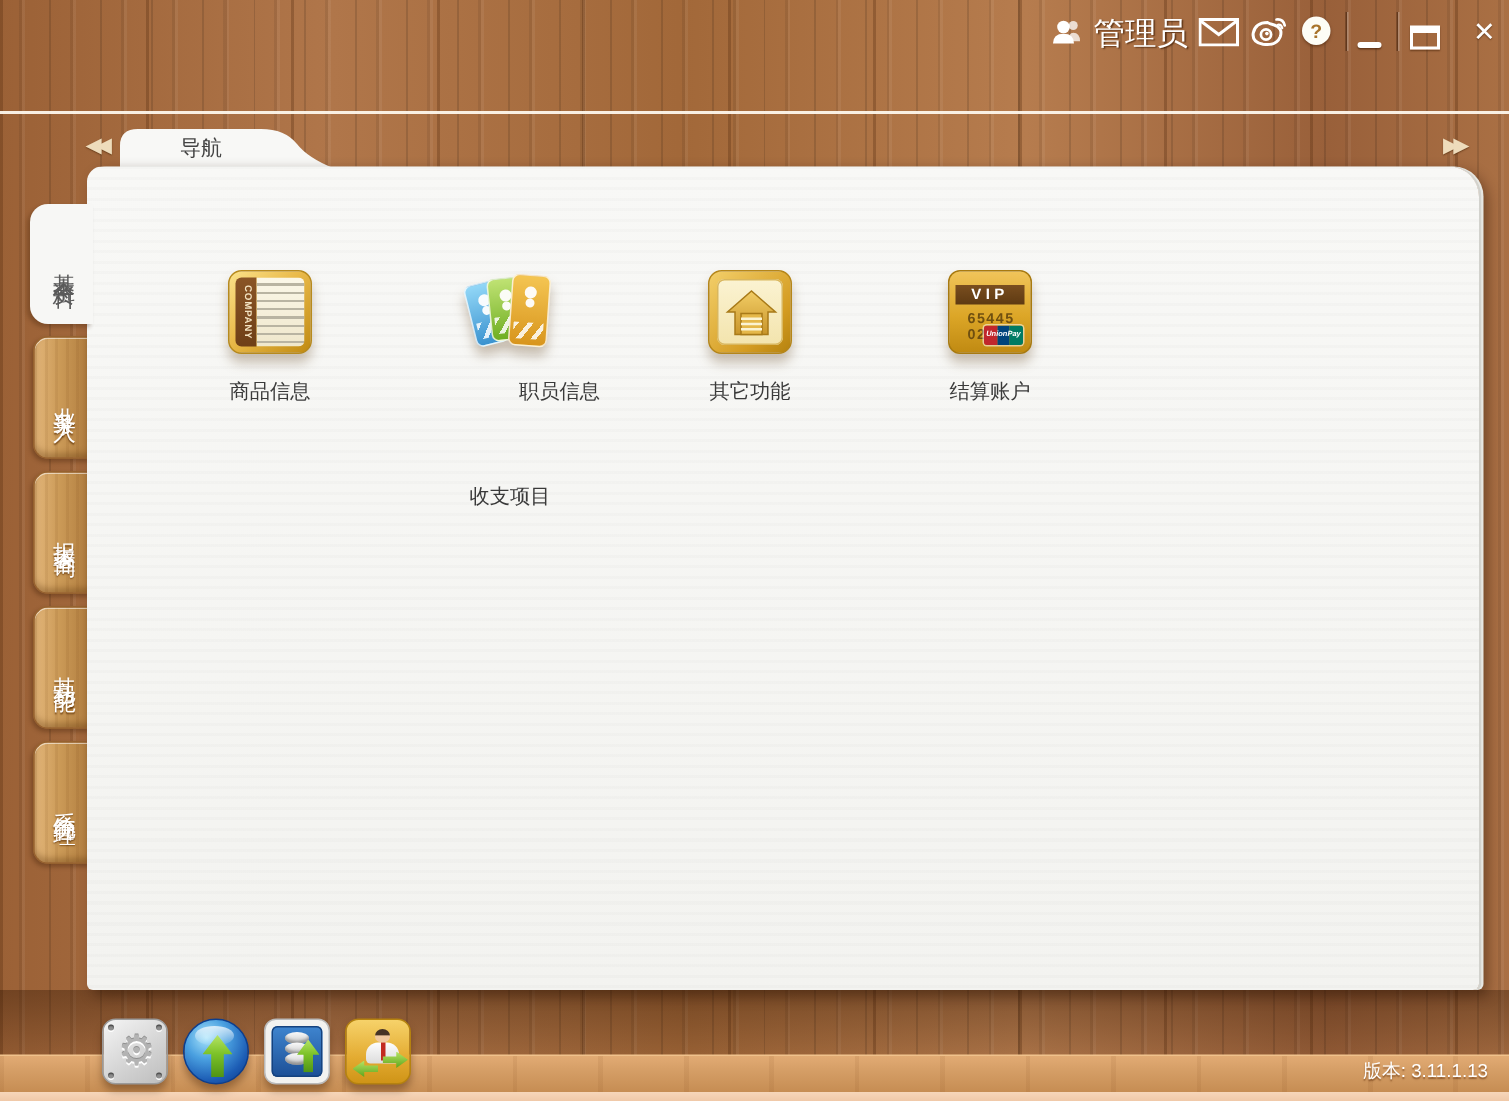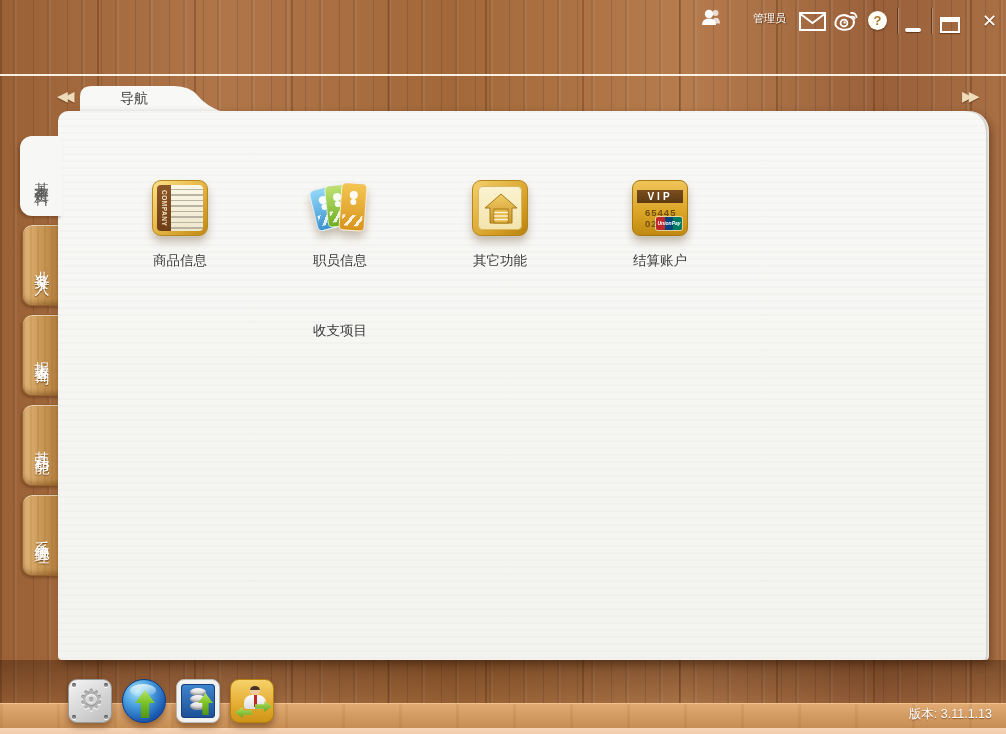--- a/index.html
+++ b/index.html
@@ -33,21 +33,21 @@
     font-size:28px; font-weight:bold; line-height:1; padding-bottom:3px; letter-spacing:1px;
     background:linear-gradient(180deg,#fff3cf 8%,#f7cf6e 50%,#e79d2e 85%);
     -webkit-background-clip:text; background-clip:text; color:transparent;
     -webkit-text-stroke:1px rgba(120,60,0,.25);
   }
   .hdr-line{ position:absolute; left:0; top:74px; width:1006px; height:2px;
              background:#fdf7ec; opacity:.95; }
 
   .userbox{ position:absolute; left:700px; top:8px; display:flex; align-items:center; gap:7px;
             color:#fff; cursor:default; }
-  .userbox .lbl{ font-size:11px; text-shadow:1px 1px 1px rgba(60,25,0,.7);margin-left:24px; }
+  .userbox .lbl{ font-size:21px; text-shadow:1px 1px 1px rgba(60,25,0,.7); }
   .hdr-btn{ position:absolute; cursor:pointer; }
   .help-circle{ width:19px; height:19px; border-radius:50%; background:#fdfdf6;
         color:#a8742c; font-size:13px; font-weight:bold; text-align:center; line-height:19px;
         box-shadow:0 1px 2px rgba(60,25,0,.5); }
   .hdr-sep{ position:absolute; width:1px; height:26px; top:8px;
         background:rgba(60,28,8,.55); box-shadow:1px 0 0 rgba(255,255,255,.28); }
   .min-bar{ width:16px; height:4px; background:#fff; border-radius:2px;
         box-shadow:0 1px 1px rgba(60,25,0,.6); }
   .max-box{ width:20px; height:16px; border:2px solid #fff; border-top:5px solid #fff;
         background:transparent; box-shadow:0 1px 1px rgba(60,25,0,.5); }
@@ -312,21 +312,21 @@
   </div>
 
   <div class="cell" style="left:120px; top:180px;">
     <div class="big-icon ic-product">
       <div class="strip">COMPANY</div>
       <div class="paper"></div>
     </div>
     <div class="caption">商品信息</div>
   </div>
 
-  <div class="cell" style="left:280px; top:180px;">
+  <div class="cell" style="left:280px; top:180px;text-align:right;">
     <div class="big-icon ic-cards">
       <div class="card c-blue"></div>
       <div class="card c-green"></div>
       <div class="card c-orange"></div>
     </div>
     <div class="caption">职员信息</div>
   </div>
 
   <div class="cell" style="left:440px; top:180px;">
     <div class="big-icon ic-building">

